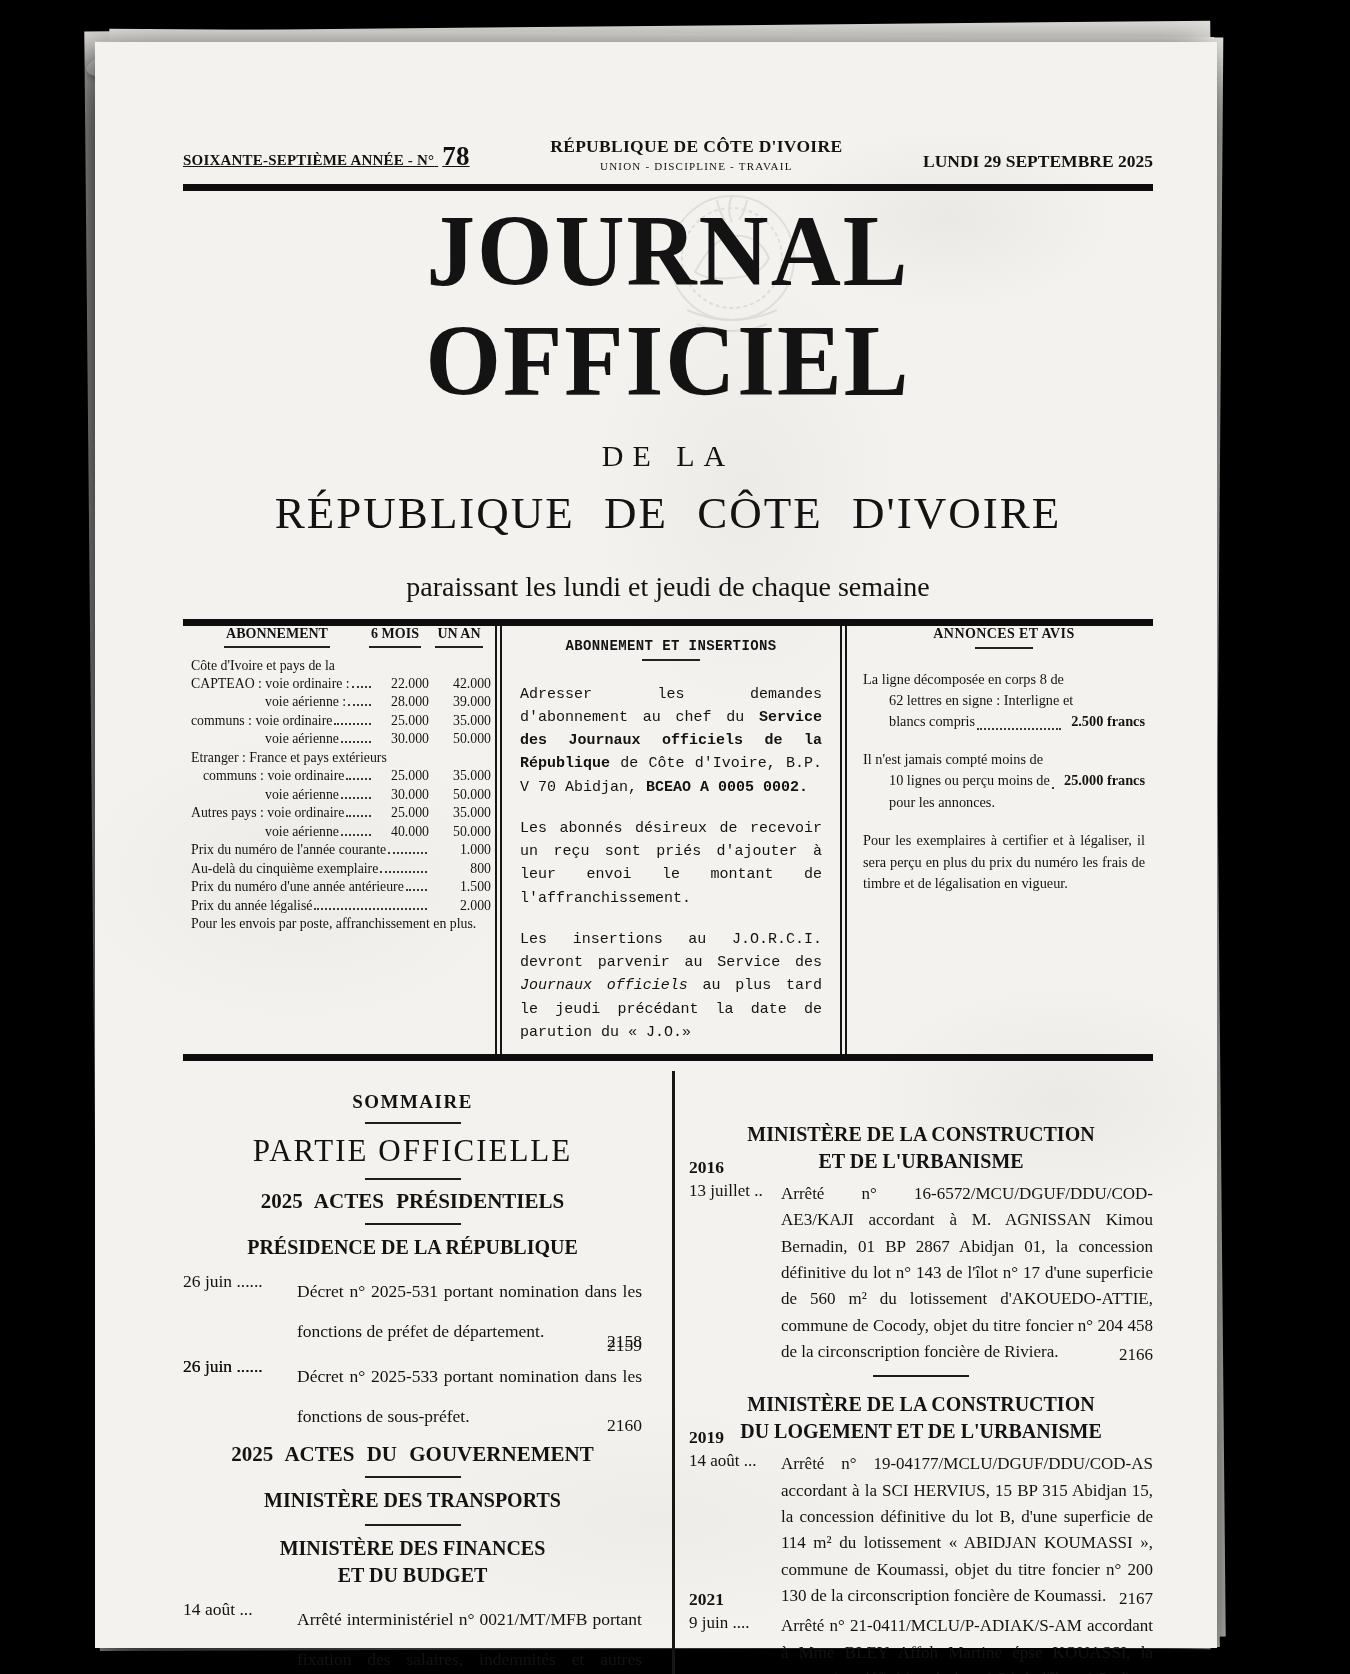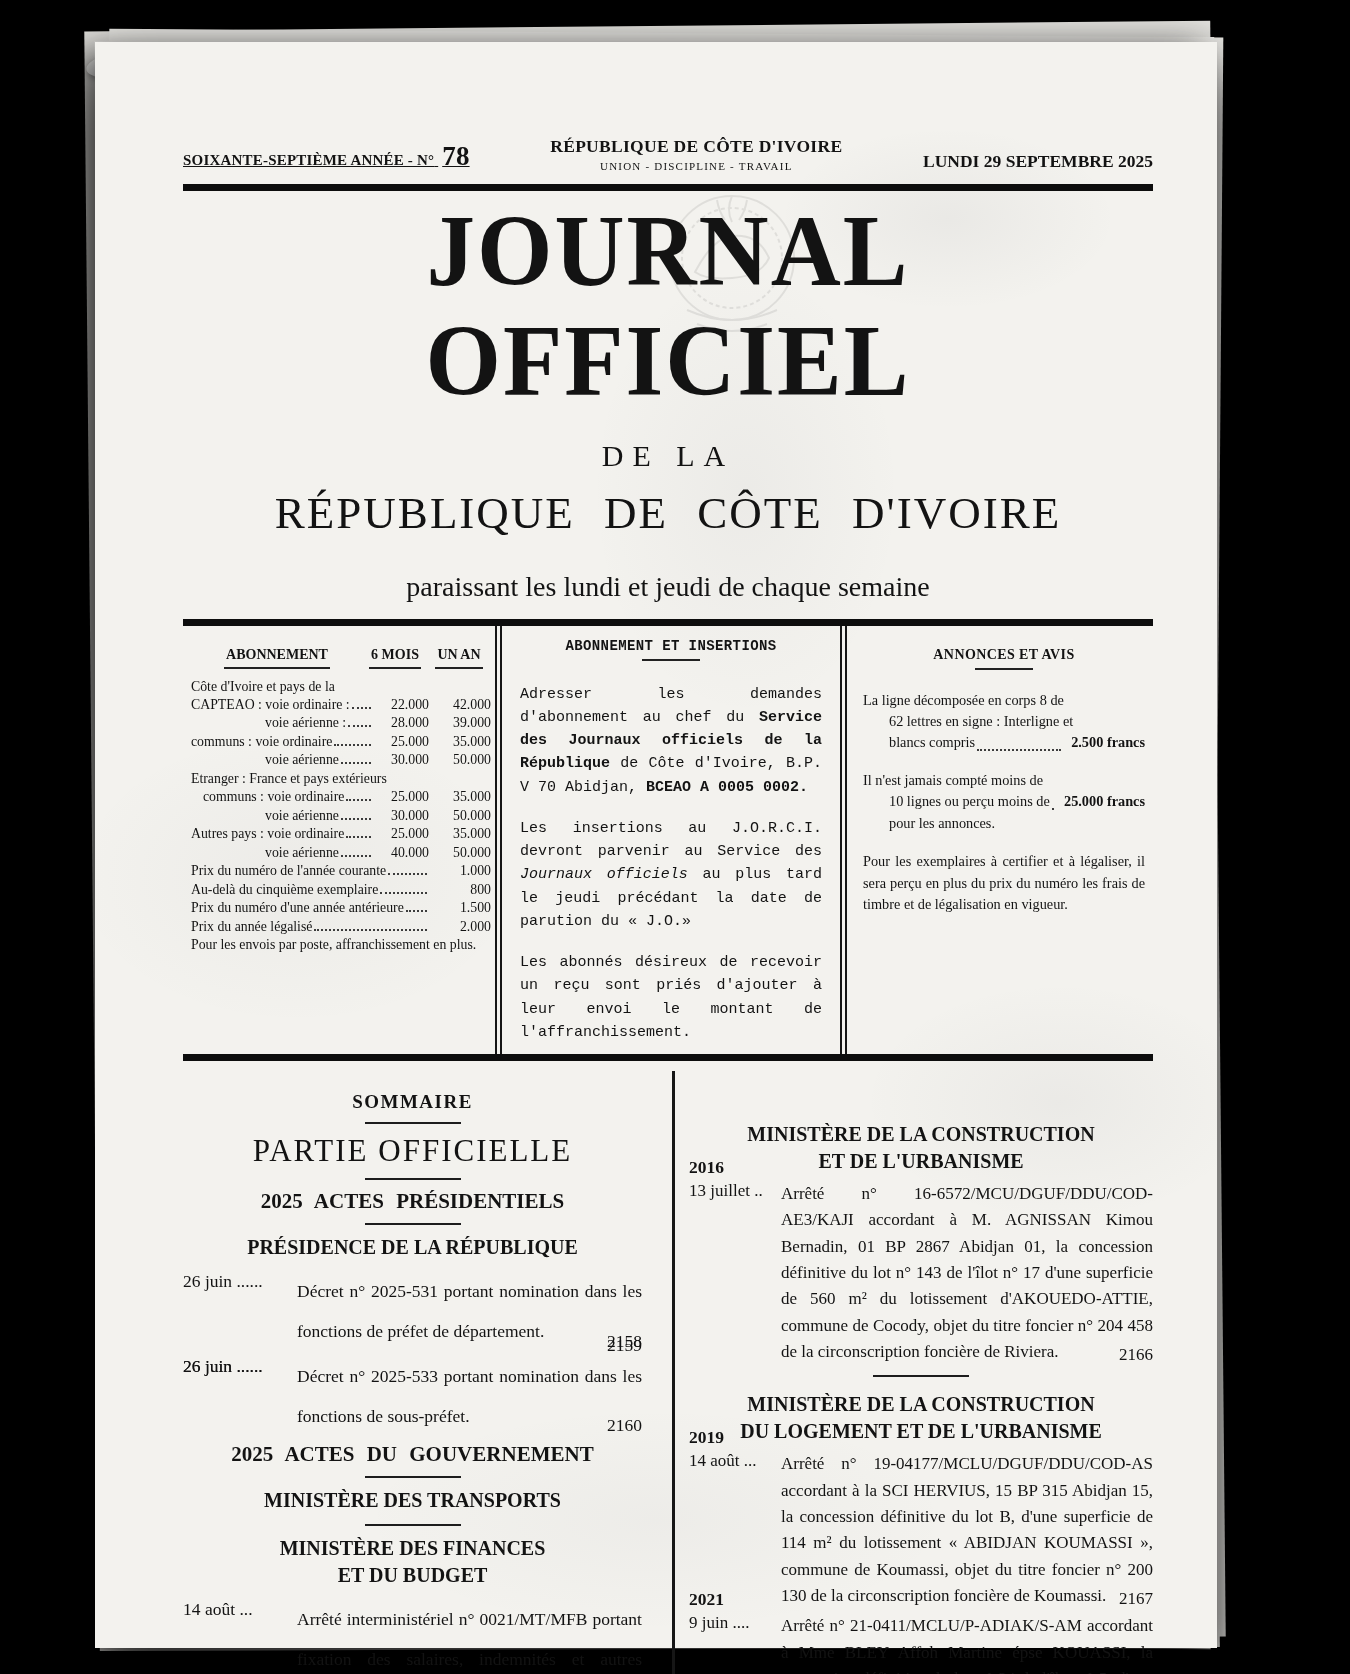--- a/index.html
+++ b/index.html
@@ -39,21 +39,21 @@
   .hr-mast{margin-top:12px;height:6px;border-top:4px solid var(--rule);border-bottom:3px solid var(--rule);}
 
   .jtitle{text-align:center;font-size:97px;font-weight:700;letter-spacing:2px;word-spacing:26px;line-height:1.08;margin-top:6px;transform:scaleY(1.05);transform-origin:top;}
   .dela{text-align:center;font-size:30px;letter-spacing:9px;margin-top:32px;}
   .repbig{text-align:center;font-size:45px;letter-spacing:2px;word-spacing:16px;margin-top:14px;}
   .freq{text-align:center;font-size:28px;margin-top:32px;margin-bottom:16px;}
   .hr-heavy{height:7px;border-top:3px solid var(--rule);border-bottom:4px solid var(--rule);}
 
   
   .boxes{display:flex;align-items:stretch;}
-  .box{padding:21px 8px 10px;}
+  .box{padding:0 8px 10px;}
   .box-l{width:312px;padding-right:4px;}
   .box-m{flex:1;border-left:7px double #151515;border-right:7px double #151515;padding:12px 18px 10px;font-family:Liberation Mono, monospace;}
   .box-r{width:306px;padding-left:16px;}
   .box-title{text-align:center;font-weight:700;font-size:14px;letter-spacing:.4px;}
   .box-title::after{content:"";display:block;width:58px;border-bottom:2px solid #222;margin:5px auto 0;}
   .ab-head{display:flex;align-items:flex-end;font-weight:700;font-size:14px;}
   .ab-head .t{flex:1;text-align:center;}
   .u{display:inline-block;border-bottom:2px solid #222;padding:0 2px 4px;}
   .ab-c1{width:64px;text-align:center;}
   .ab-c2{width:64px;text-align:center;}
@@ -243,24 +243,24 @@
             </div>
         </div>
 
         <div class="box box-m">
           <div class="box-title">ABONNEMENT ET INSERTIONS</div>
           <p class="ins-par">
             
           <span>Adresser les demandes d'abonnement au chef du </span><span class="b">Service des Journaux officiels de la République</span><span> de Côte d'Ivoire, B.P. V 70 Abidjan, </span><span class="b">BCEAO A 0005 0002.</span></p>
           <p class="ins-par">
             
-          <span>Les insertions au J.O.R.C.I. devront parvenir au Service des </span><span class="i">Journaux officiels</span><span> au plus tard le jeudi précédant la date de parution du « J.O.»</span></p>
+          <span>Les abonnés désireux de recevoir un reçu sont priés d'ajouter à leur envoi le montant de l'affranchissement.</span></p>
           <p class="ins-par">
             
-          <span>Les abonnés désireux de recevoir un reçu sont priés d'ajouter à leur envoi le montant de l'affranchissement.</span></p>
+          <span>Les insertions au J.O.R.C.I. devront parvenir au Service des </span><span class="i">Journaux officiels</span><span> au plus tard le jeudi précédant la date de parution du « J.O.»</span></p>
         </div>
 
         <div class="box box-r">
           <div class="box-title">ANNONCES ET AVIS</div>
           <div class="an-rows">
 
           <div class="an-row">
                 <span class="lbl">La ligne décomposée en corps 8 de</span>
                 <span class="lead"></span>
 

